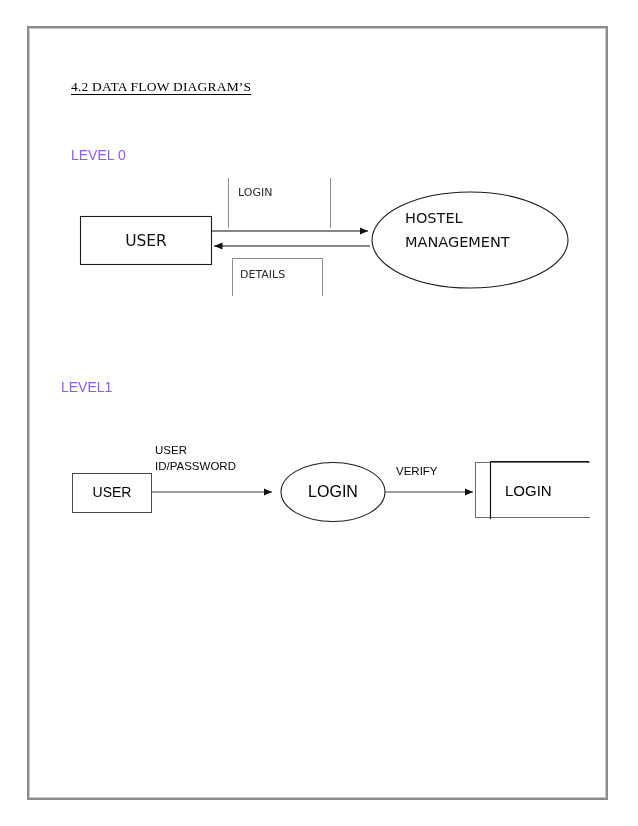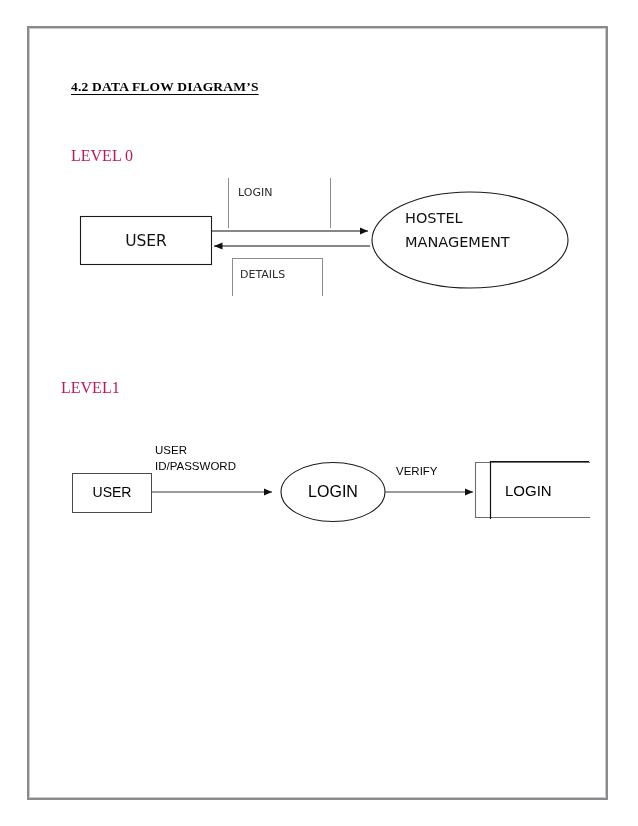--- a/index.html
+++ b/index.html
@@ -32,34 +32,34 @@
     width: 577px;
     height: 770px;
     border: 1px solid #c9c9cc;
     box-sizing: border-box;
   }
 
   
   .heading {
     position: absolute;
     font-family: "Liberation Serif", serif;
-    font-weight: bold;
+    font-weight: normal;
     font-size: 13.5px;
     letter-spacing: 0.2px;
     color: #000;
     text-decoration: underline;
     text-underline-offset: 3px;
     white-space: nowrap;
   }
   .section-label {
     position: absolute;
-    font-family: Liberation Serif, serif;
+    font-family: Liberation Sans, sans-serif;
     font-weight: normal;
-    font-size: 16px;
-    color: #be185d;
+    font-size: 14px;
+    color: #8b5cf6;
     white-space: nowrap;
   }
 
   
   .dfd {
     position: absolute;
   }
   .dfd svg {
     display: block;
     overflow: visible;

